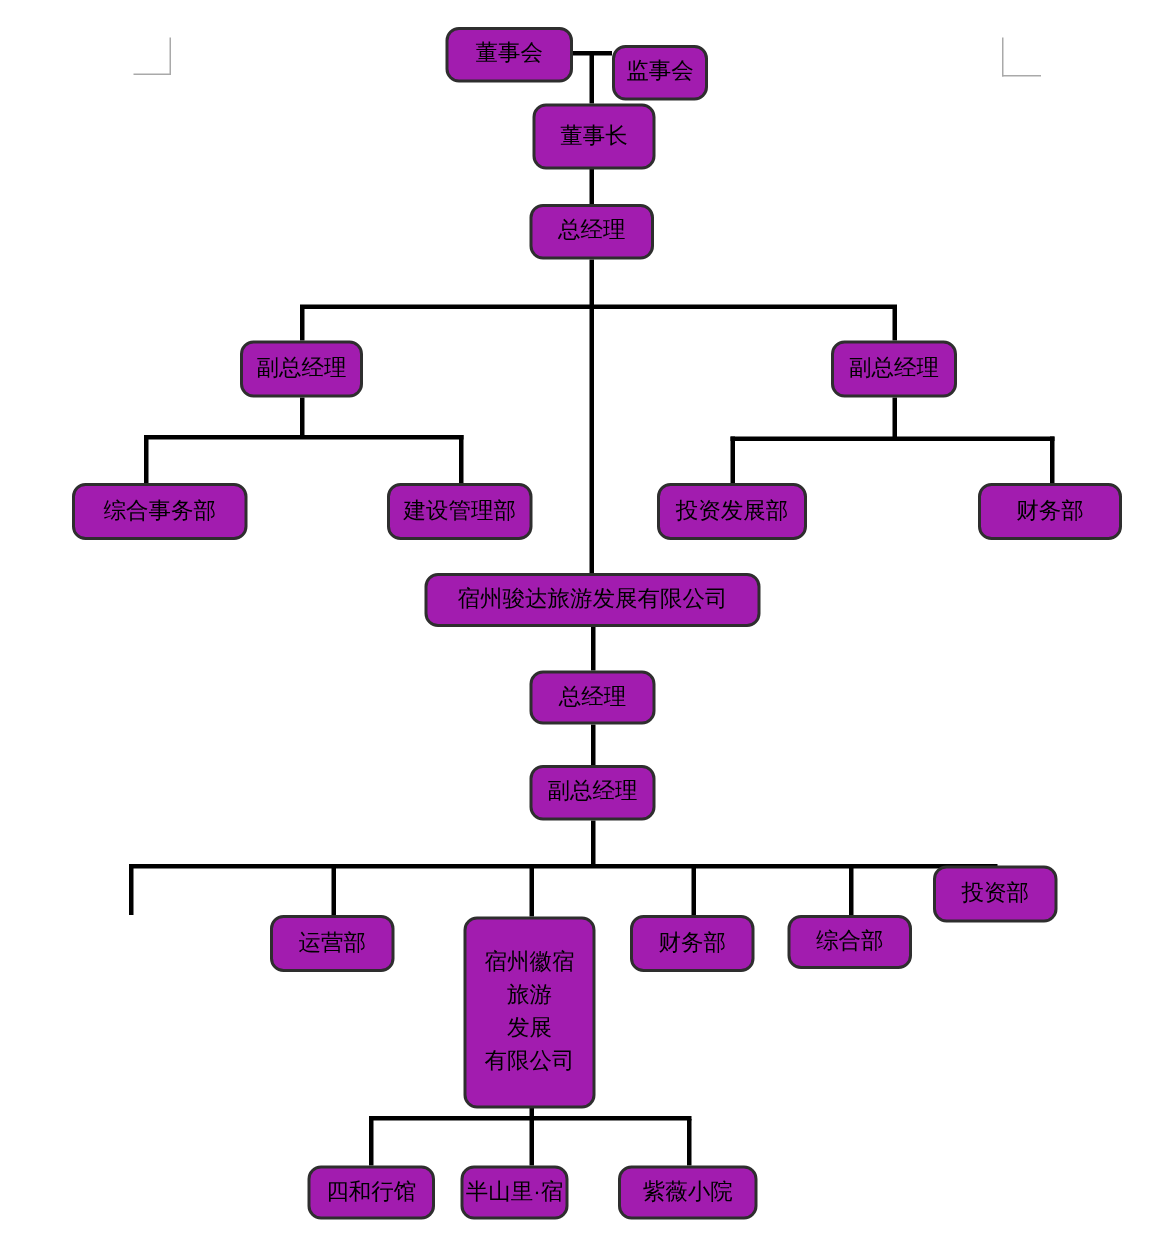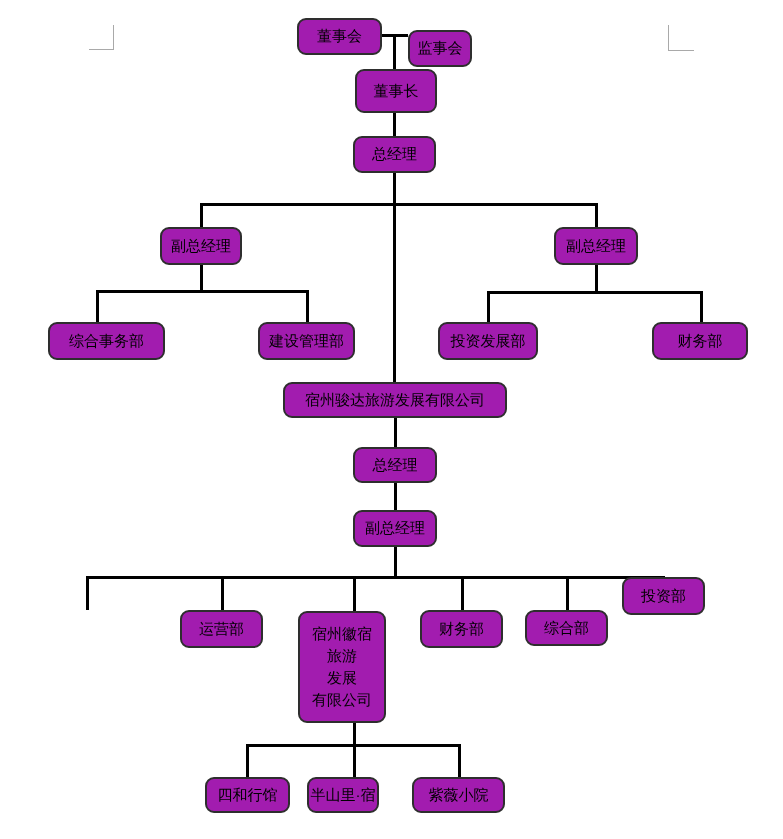--- a/index.html
+++ b/index.html
@@ -108,21 +108,21 @@
   </div>
   <div class="node" style="left:353px;top:447px;width:84px;height:36px">
     <span>总经理</span>
   </div>
   <div class="node" style="left:353px;top:510px;width:84px;height:37px">
     <span>副总经理</span>
   </div>
   <div class="node" style="left:180px;top:610px;width:83px;height:38px">
     <span>运营部</span>
   </div>
-  <div class="node" style="left:298px;top:611px;width:88px;height:112px">
+  <div class="node" style="left:309px;top:611px;width:88px;height:128px">
     <div class="multiline">
       <div>宿州徽宿</div>
       <div>旅游</div>
       <div>发展</div>
       <div>有限公司</div>
     </div>
   </div>
   <div class="node" style="left:420px;top:610px;width:83px;height:38px">
     <span>财务部</span>
   </div>

